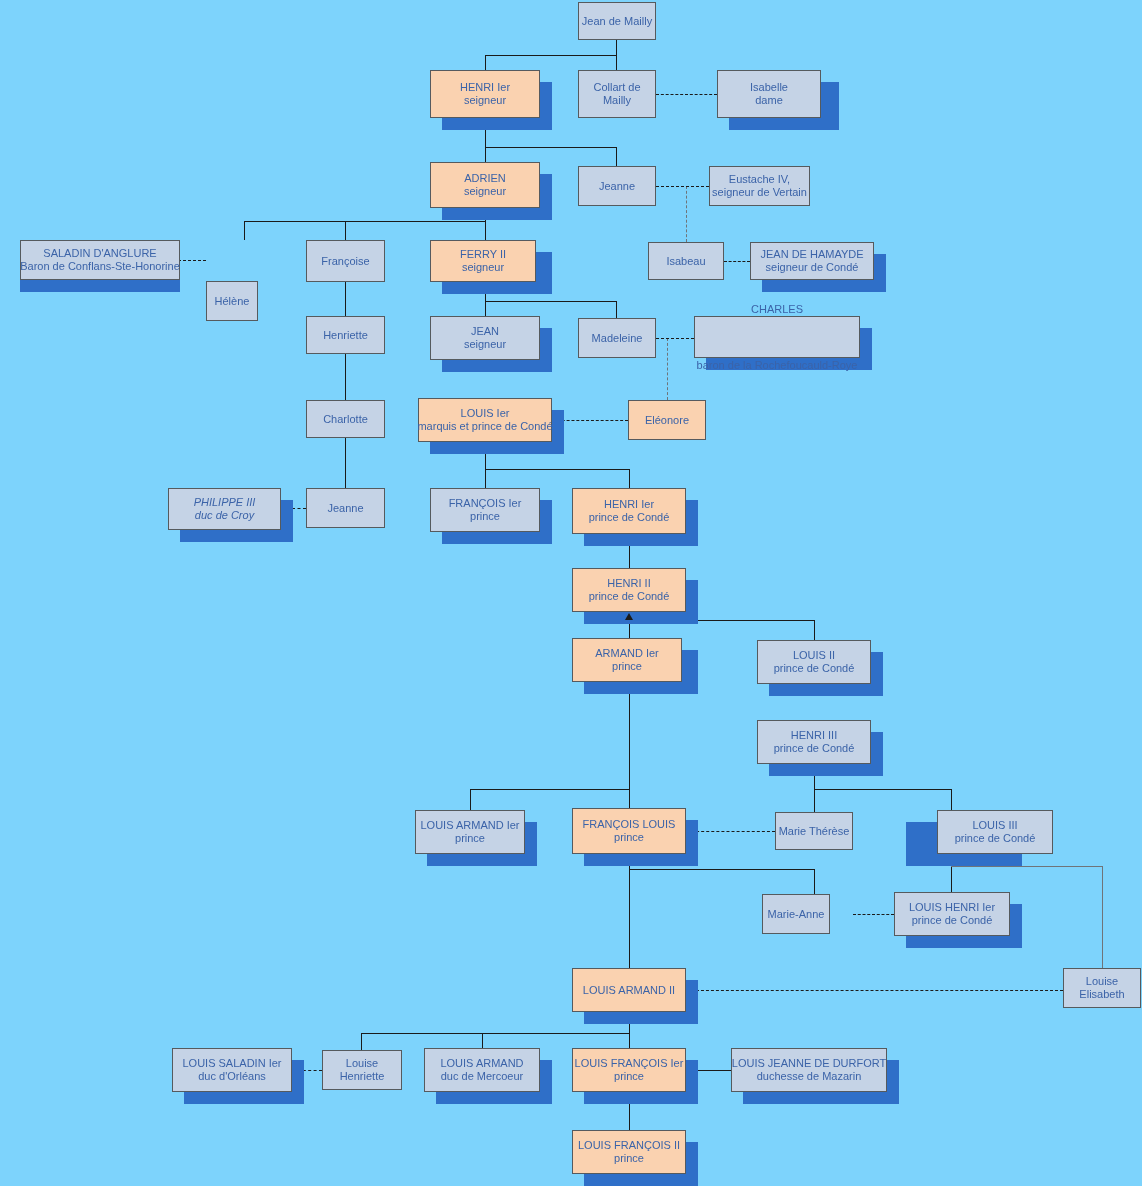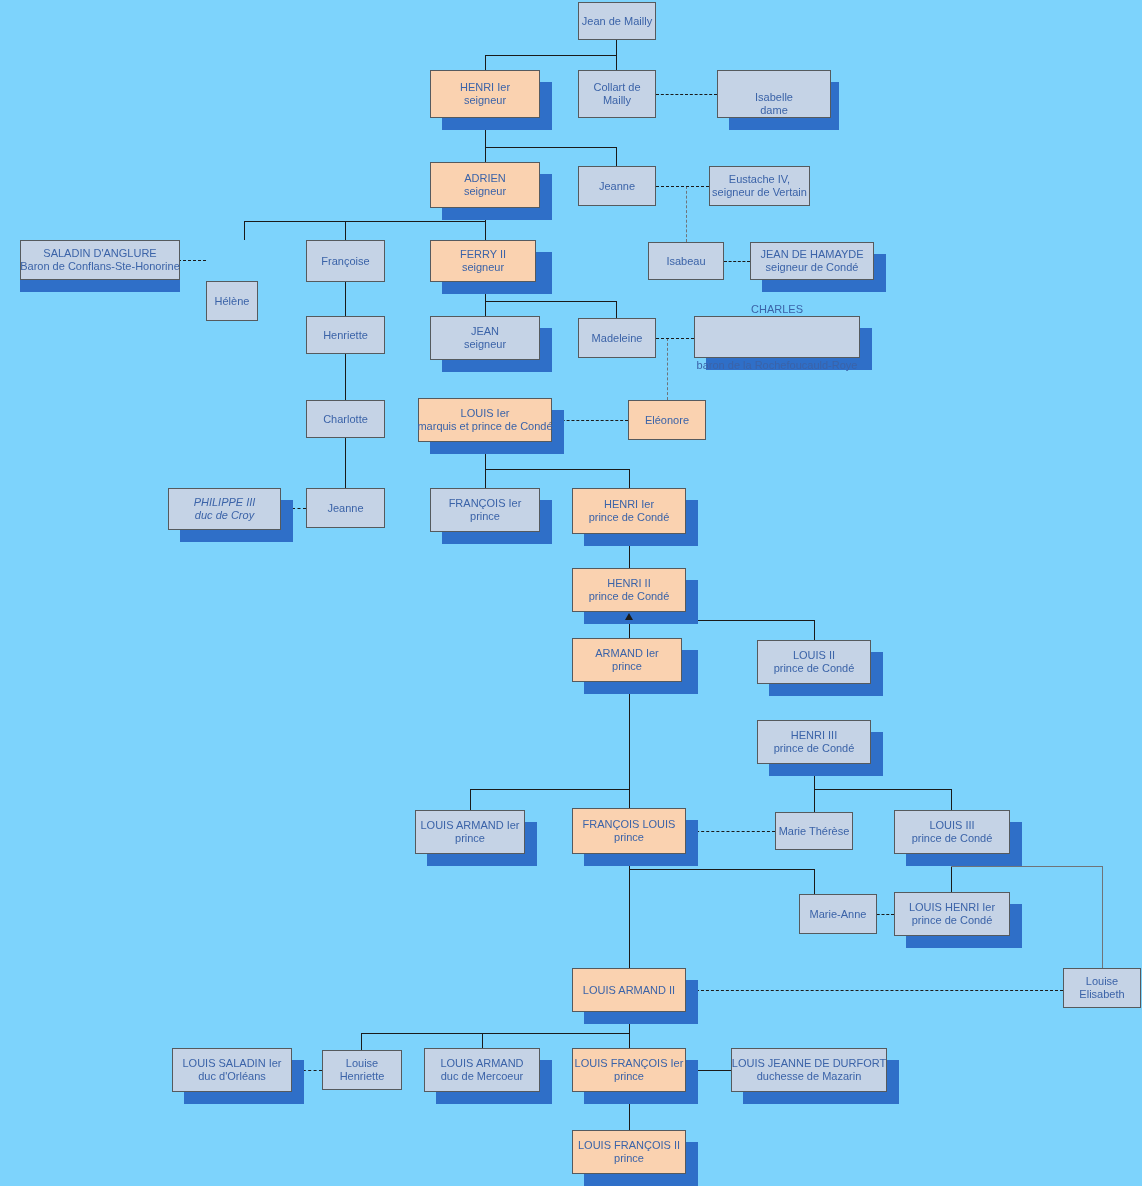--- a/index.html
+++ b/index.html
@@ -154,21 +154,21 @@
       <div class="shadow" style="left: 442px; top: 82px; width: 110px; height: 48px;"></div>
       <div class="node peach" style="left: 430px; top: 70px; width: 110px; height: 48px;">
         <span class="l1">HENRI Ier</span>
         <span class="l2">seigneur</span>
       </div>
       <div class="node blue" style="left: 578px; top: 70px; width: 78px; height: 48px;">
         <span class="l1">Collart de</span>
         <span class="l2">Mailly</span>
       </div>
       <div class="shadow" style="left: 729px; top: 82px; width: 110px; height: 48px;"></div>
-      <div class="node blue" style="left: 717px; top: 70px; width: 114px; height: 48px; justify-content: flex-end;">
+      <div class="node blue" style="left: 717px; top: 70px; width: 104px; height: 48px;">
         <span class="l1">Isabelle</span>
         <span class="l2">dame</span>
       </div>
       <div class="shadow" style="left: 442px; top: 174px; width: 110px; height: 46px;"></div>
       <div class="node peach" style="left: 430px; top: 162px; width: 110px; height: 46px;">
         <span class="l1">ADRIEN</span>
         <span class="l2">seigneur</span>
       </div>
       <div class="node blue" style="left: 578px; top: 166px; width: 78px; height: 40px;">
         <span class="l1">Jeanne</span>
@@ -273,25 +273,25 @@
       </div>
       <div class="shadow" style="left: 584px; top: 820px; width: 114px; height: 46px;"></div>
       <div class="node peach" style="left: 572px; top: 808px; width: 114px; height: 46px;">
         <span class="l1">FRANÇOIS LOUIS</span>
         <span class="l2">prince</span>
       </div>
       <div class="node blue" style="left: 775px; top: 812px; width: 78px; height: 38px;">
         <span class="l1">Marie Thérèse</span>
       </div>
       <div class="shadow" style="left: 906px; top: 822px; width: 116px; height: 44px;"></div>
-      <div class="node blue" style="left: 894px; top: 810px; width: 116px; height: 44px;">
+      <div class="node blue" style="left: 937px; top: 810px; width: 116px; height: 44px;">
         <span class="l1">LOUIS III</span>
         <span class="l2">prince de Condé</span>
       </div>
-      <div class="node blue" style="left: 799px; top: 894px; width: 78px; height: 40px;">
+      <div class="node blue" style="left: 762px; top: 894px; width: 68px; height: 40px;">
         <span class="l1">Marie-Anne</span>
       </div>
       <div class="shadow" style="left: 906px; top: 904px; width: 116px; height: 44px;"></div>
       <div class="node blue" style="left: 894px; top: 892px; width: 116px; height: 44px;">
         <span class="l1">LOUIS HENRI Ier</span>
         <span class="l2">prince de Condé</span>
       </div>
       <div class="shadow" style="left: 584px; top: 980px; width: 114px; height: 44px;"></div>
       <div class="node peach" style="left: 572px; top: 968px; width: 114px; height: 44px;">
         <span class="l1">LOUIS ARMAND II</span>

